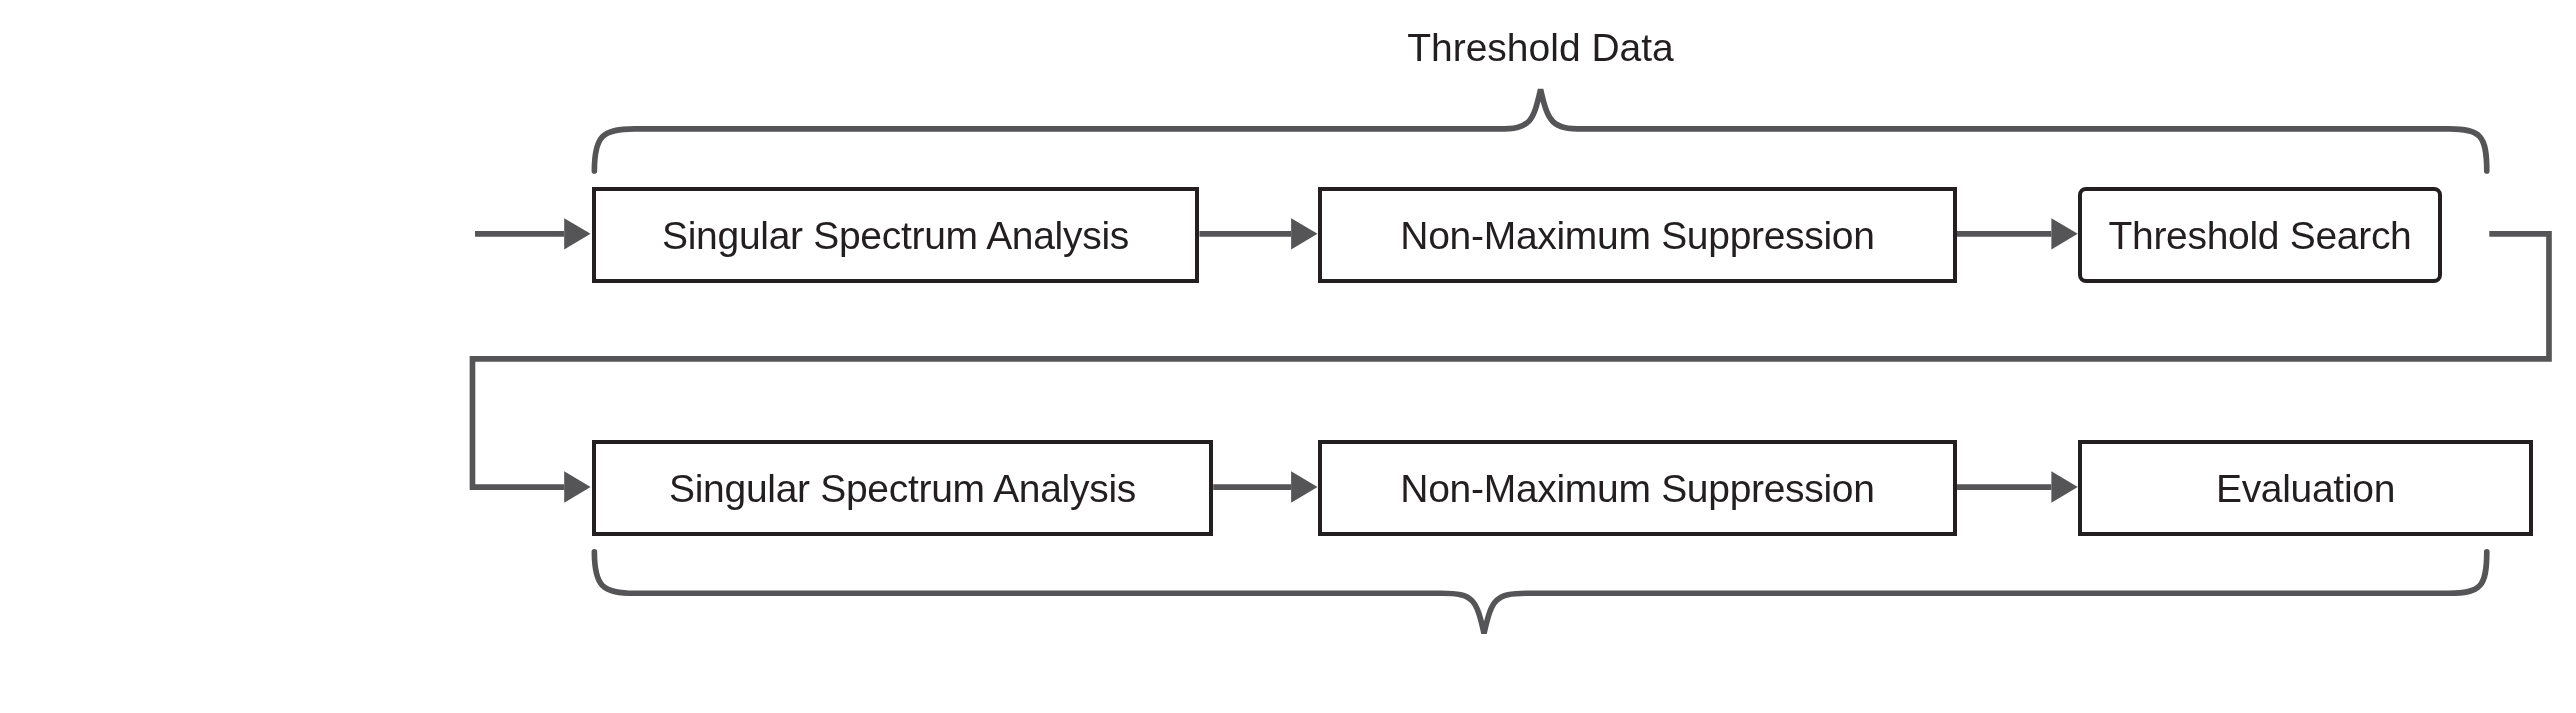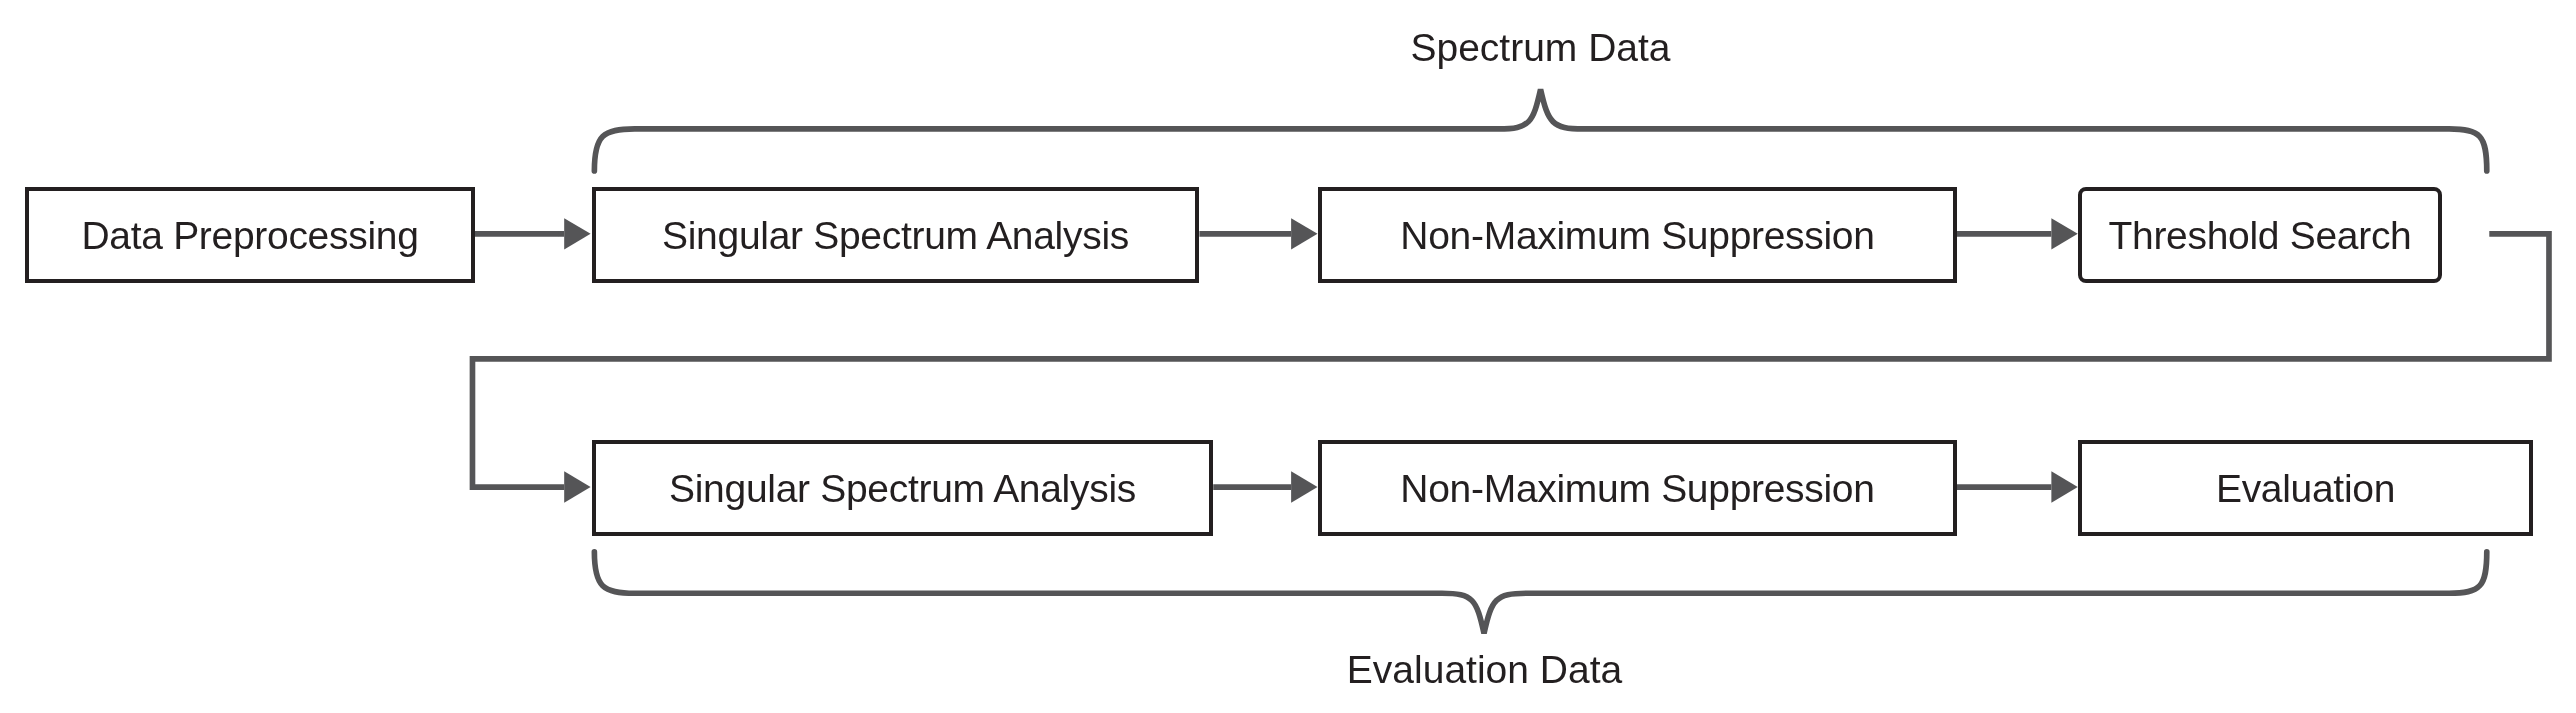--- a/index.html
+++ b/index.html
@@ -101,23 +101,20 @@
 
     <path d="M 946 878
              C 946 934, 960 944, 1010 944
              L 2295 944
              C 2345 944, 2350 954, 2362 1008
              C 2374 954, 2380 944, 2430 944
              L 3898 944
              C 3948 944, 3958 934, 3958 878" fill="none" stroke="#555557" stroke-width="9" stroke-linecap="round"></path>
   </svg>
 
-  <div class="node-box" style="left:25px; top:187px; width:450px; height:96px;">
-    <span>Data Preprocessing</span>
-  </div>
 
   <div class="node-box" style="left:592px; top:187px; width:607px; height:96px;">
     <span>Singular Spectrum Analysis</span>
   </div>
 
   <div class="node-box" style="left:1318px; top:187px; width:639px; height:96px;">
     <span>Non-Maximum Suppression</span>
   </div>
 
   <div class="node-box" style="left:2078px; top:187px; width:364px; height:96px;border-radius:8px;">
@@ -129,18 +126,17 @@
   </div>
 
   <div class="node-box" style="left:1318px; top:440px; width:639px; height:96px;">
     <span>Non-Maximum Suppression</span>
   </div>
 
   <div class="node-box" style="left:2078px; top:440px; width:455px; height:96px;">
     <span>Evaluation</span>
   </div>
 
-  <div class="group-label" style="left:1289px; top:28px; width:503px;">Spectrum Data</div>
+  <div class="group-label" style="left:1289px; top:28px; width:503px;">Threshold Data</div>
 
-  <div class="group-label" style="left:1233px; top:650px; width:503px;">Evaluation Data</div>
 
 </div>
 
 
 </body></html>

